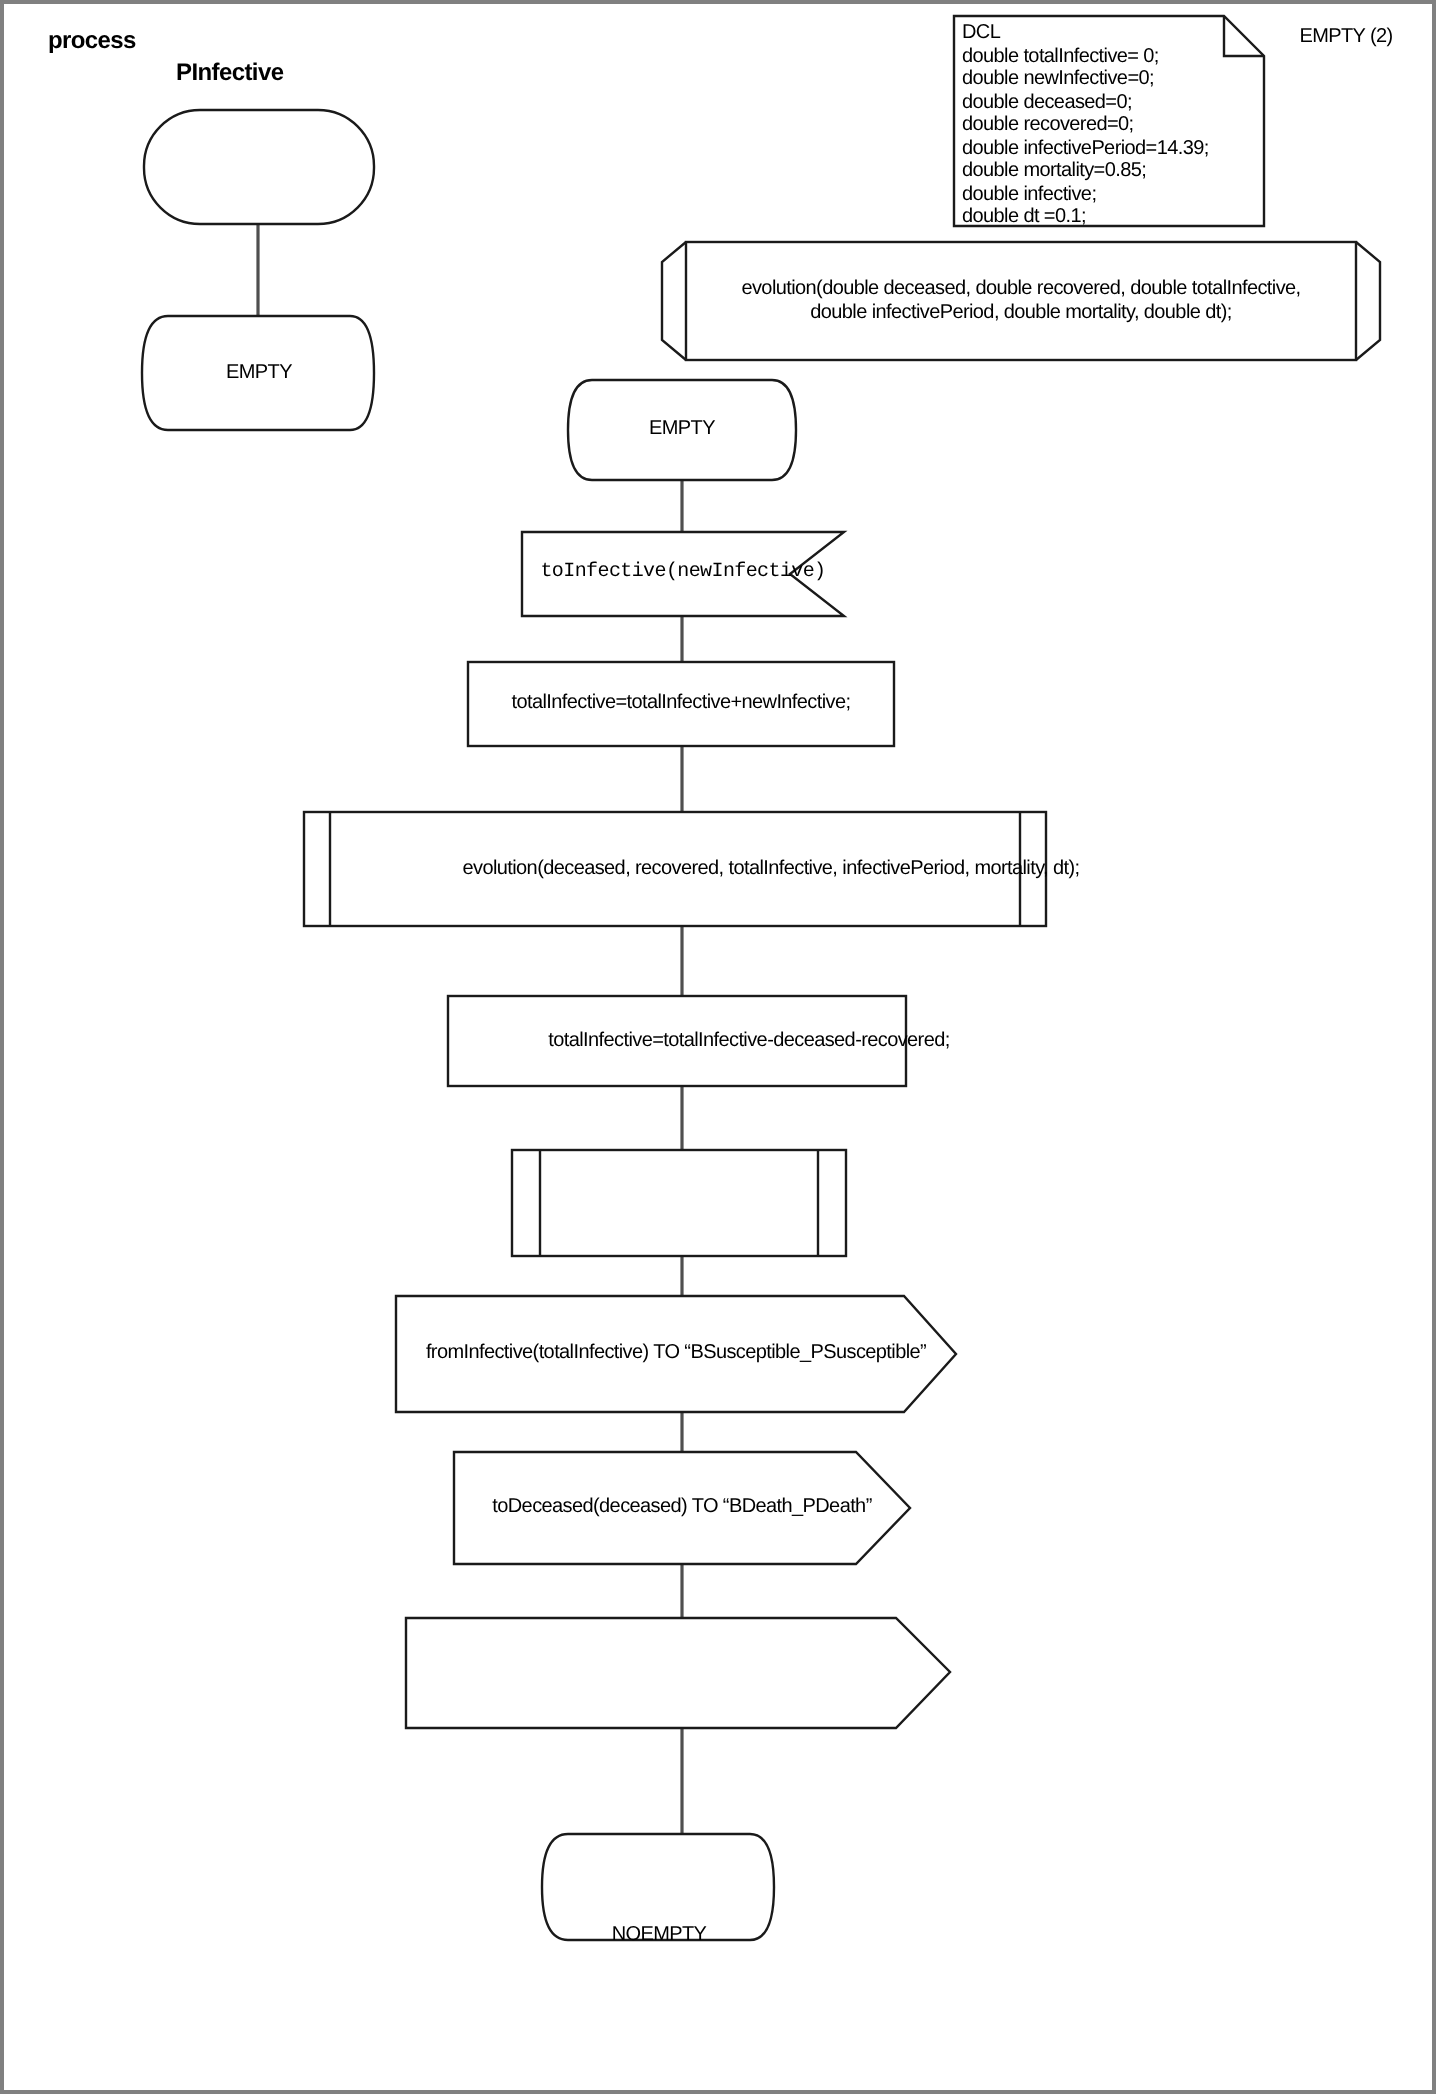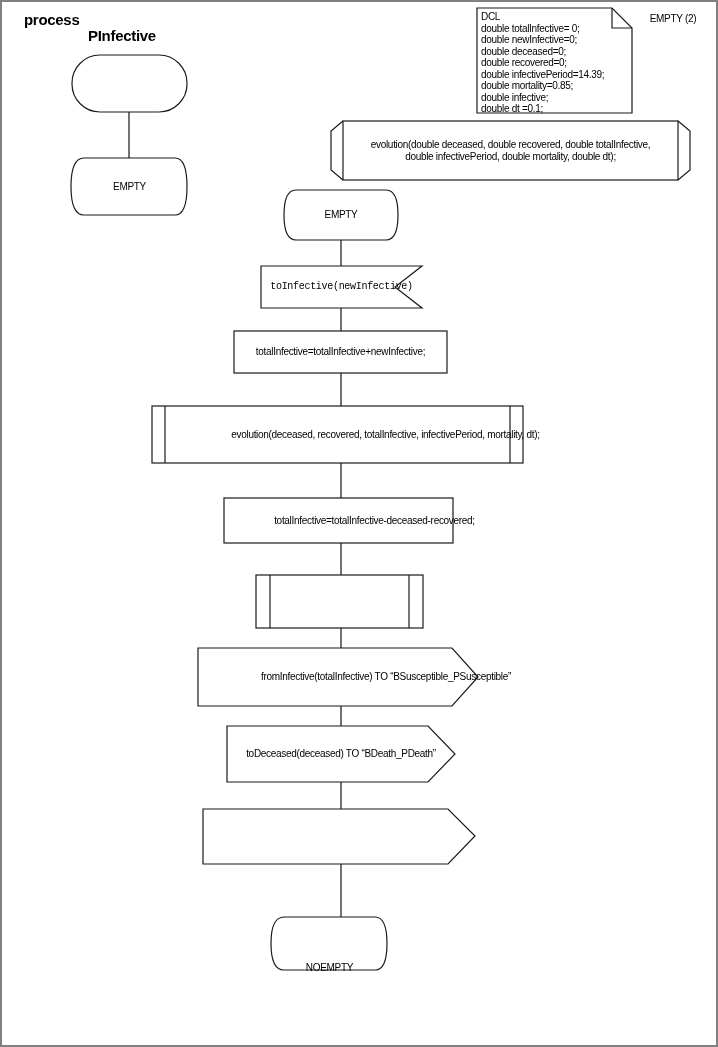--- a/index.html
+++ b/index.html
@@ -14,21 +14,21 @@
   .t{
     position:absolute;
     display:flex;align-items:center;justify-content:center;
     text-align:center;
     font-size:10px;line-height:12px;
     letter-spacing:-0.3px;
     color:#000;
     white-space:pre-line;
   }
   .t.left{justify-content:flex-start;align-items:flex-start;text-align:left;}
-  .t.bold{font-weight:bold;font-size:15px;}
+  .t.bold{font-weight:bold;font-size:12px;}
   .t.dcl{line-height:11.5px;}
   .shape{fill:#ffffff;stroke:#1a1a1a;stroke-width:1.2;}
   .innerline{fill:none;stroke:#1a1a1a;stroke-width:1.2;}
   .flowline{stroke:#4f4f4f;stroke-width:1.6;}
   .pageborder{fill:none;stroke:#808080;stroke-width:2;}
 </style>
 </head>
 <body>
 
 <div class="canvas">
@@ -111,20 +111,20 @@
 
   <div class="t" style="left:261px;top:266px;width:161px;height:42px;font-family:Liberation Mono, monospace;">toInfective(newInfective)</div>
 
   <div class="t" style="left:234px;top:331px;width:213px;height:42px;">totalInfective=totalInfective+newInfective;</div>
 
   <div class="t" style="left:165px;top:406px;width:345px;height:57px;padding-left:48px;">evolution(deceased, recovered, totalInfective, infectivePeriod, mortality, dt);</div>
 
   <div class="t" style="left:224px;top:498px;width:229px;height:45px;padding-left:36px;">totalInfective=totalInfective-deceased-recovered;</div>
 
 
-  <div class="t" style="left:198px;top:648px;width:280px;height:58px;margin-left:48px;">fromInfective(totalInfective) TO “BSusceptible_PSusceptible”</div>
+  <div class="t" style="left:198px;top:648px;width:280px;height:58px;">fromInfective(totalInfective) TO “BSusceptible_PSusceptible”</div>
 
   <div class="t" style="left:227px;top:726px;width:228px;height:56px;">toDeceased(deceased) TO “BDeath_PDeath”</div>
 
 
   <div class="t" style="left:272px;top:917px;width:115px;height:53px;margin-top:24px;">NOEMPTY</div>
 
 </div>
 
 </body></html>

